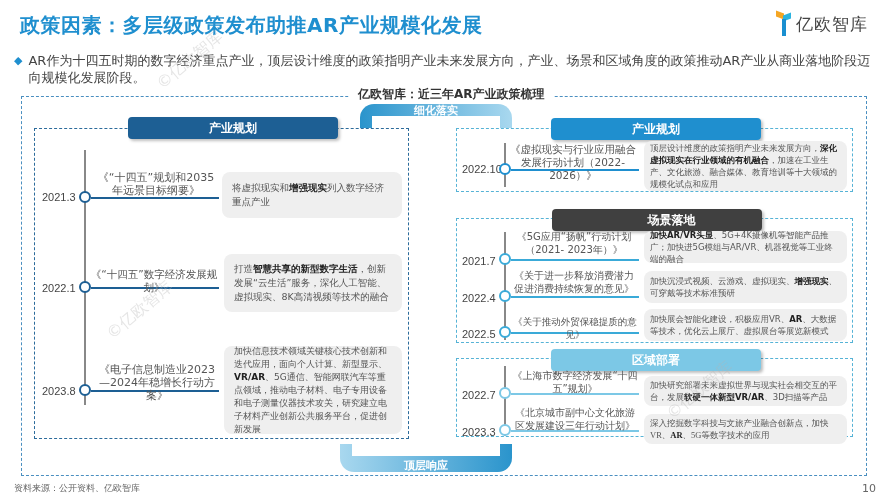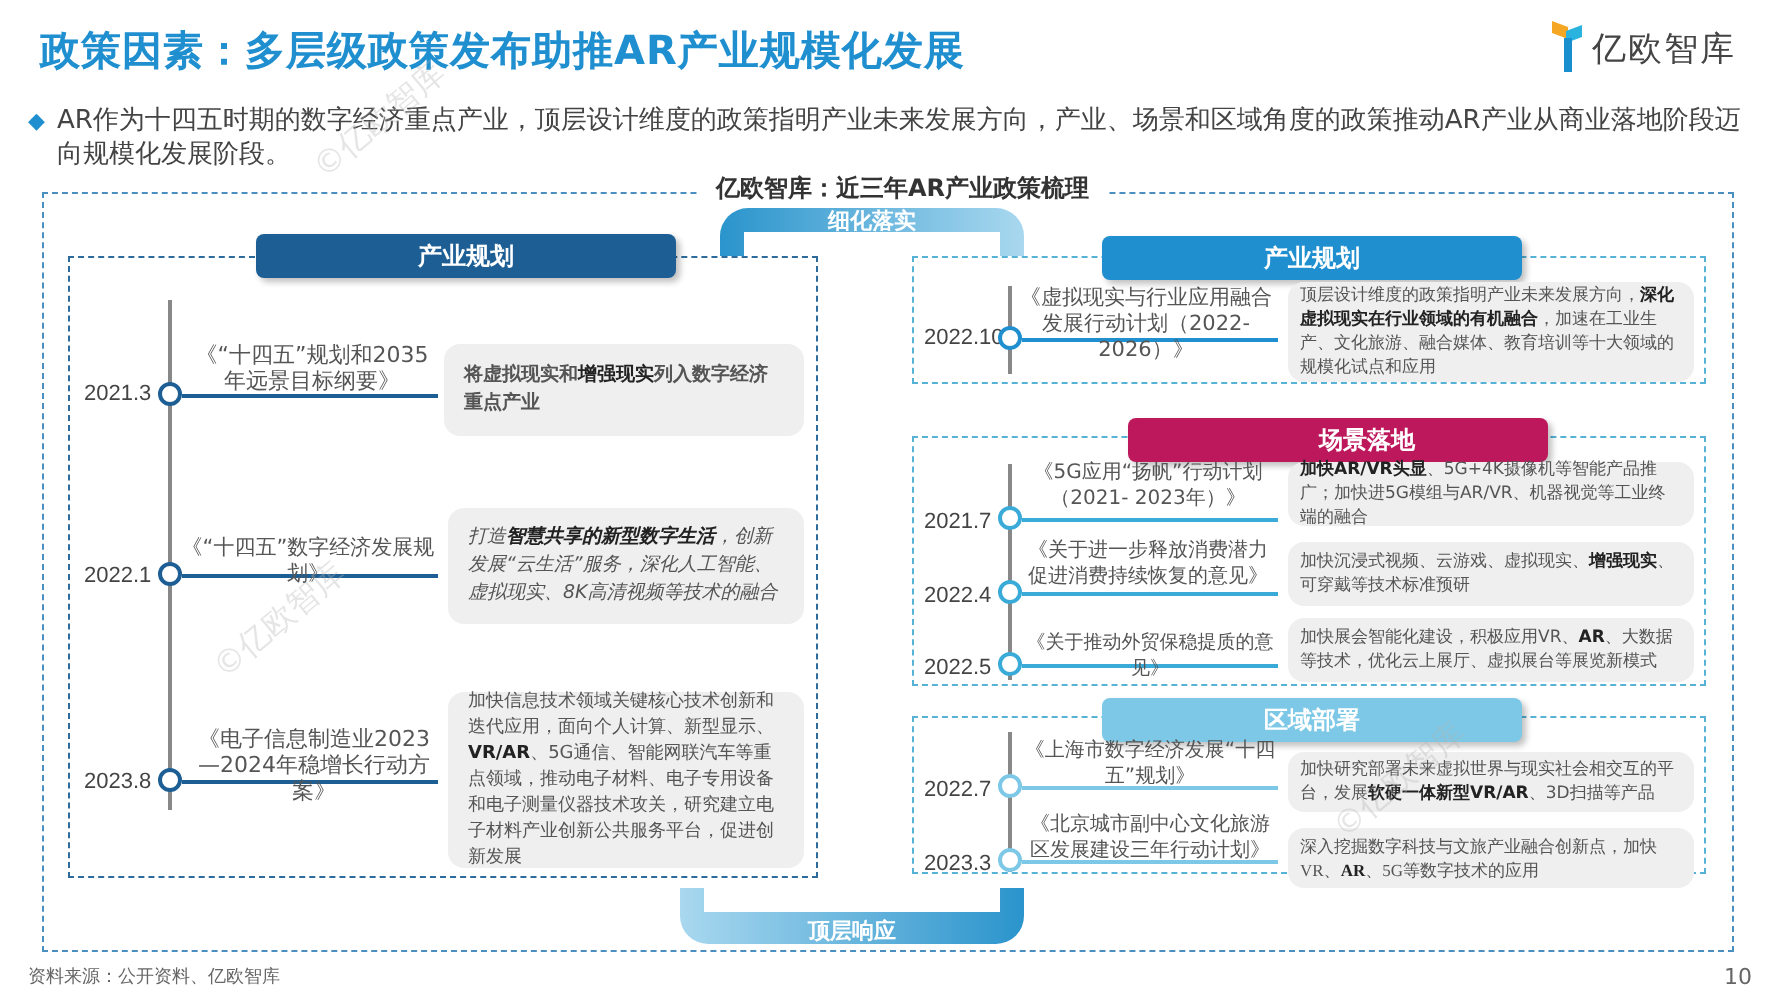--- a/index.html
+++ b/index.html
@@ -97,29 +97,29 @@
 <div class="connector-bot-label">顶层响应</div>
 
 <div class="left-box"></div>
 <div class="sec-header" style="left:128px; top:117px; width:210px; background:#1d5f94;">产业规划</div>
 <div class="vline" style="left:84px; top:150px; height:255px;"></div>
 
 <div class="date" style="left:42px; top:191px;">2021.3</div>
 <div class="node" style="left:79px; top:191px; border:2px solid #1d5f94;"></div>
 <div class="hline" style="left:91px; top:197px; width:128px; background:#1d5f94;"></div>
 <div class="doc" style="left:94px; top:171px; width:124px;">《“十四五”规划和2035年远景目标纲要》</div>
-<div class="desc" style="left:222px; top:172px; width:180px; height:46px; justify-content:center;font-weight:bold;">
+<div class="desc" style="left:222px; top:172px; width:180px; height:46px; justify-content:center;">
   <span><span>将虚拟现实和</span><b>增强现实</b><span>列入数字经济重点产业</span></span>
 </div>
 
 <div class="date" style="left:42px; top:282px;">2022.1</div>
 <div class="node" style="left:79px; top:281px; border:2px solid #1d5f94;"></div>
 <div class="hline" style="left:91px; top:287px; width:128px; background:#1d5f94;"></div>
 <div class="doc" style="left:88px; top:268px; width:132px; font-size:10.5px;">《“十四五”数字经济发展规划》</div>
-<div class="desc" style="left:224px; top:254px; width:178px; height:58px;font-style:italic;">
+<div class="desc" style="left:224px; top:254px; width:178px; height:58px;">
   <span><span>打造</span><b>智慧共享的新型数字生活</b><span>，创新发展“云生活”服务，深化人工智能、虚拟现实、8K高清视频等技术的融合</span></span>
 </div>
 
 <div class="date" style="left:42px; top:385px;">2023.8</div>
 <div class="node" style="left:79px; top:384px; border:2px solid #1d5f94;"></div>
 <div class="hline" style="left:91px; top:390px; width:128px; background:#1d5f94;"></div>
 <div class="doc" style="left:96px; top:363px; width:122px; font-size:11px;">《电子信息制造业2023—2024年稳增长行动方案》</div>
 <div class="desc" style="left:224px; top:346px; width:178px; height:88px; font-size:9px; line-height:13px;">
   <span><span>加快信息技术领域关键核心技术创新和迭代应用，面向个人计算、新型显示、</span><b>VR/AR</b><span>、5G通信、智能网联汽车等重点领域，推动电子材料、电子专用设备和电子测量仪器技术攻关，研究建立电子材料产业创新公共服务平台，促进创新发展</span></span>
 </div>
@@ -129,21 +129,21 @@
 <div class="vline" style="left:504px; top:143px; height:44px;"></div>
 <div class="date" style="left:462px; top:163px;">2022.10</div>
 <div class="node" style="left:499px; top:163px; border:2px solid #1f8fcf;"></div>
 <div class="hline" style="left:511px; top:169px; width:128px; background:#1f8fcf;"></div>
 <div class="doc" style="left:508px; top:143px; width:130px; font-size:10.5px;">《虚拟现实与行业应用融合发展行动计划（2022- 2026）》</div>
 <div class="desc" style="left:644px; top:141px; width:203px; height:50px; font-size:8.5px; line-height:12px; padding:2px 6px;">
   <span><span>顶层设计维度的政策指明产业未来发展方向，</span><b>深化虚拟现实在行业领域的有机融合</b><span>，加速在工业生产、文化旅游、融合媒体、教育培训等十大领域的规模化试点和应用</span></span>
 </div>
 
 <div class="right-sec" style="left:456px; top:218px; width:397px; height:125px;"></div>
-<div class="sec-header" style="left:564px; top:209px; width:210px; background:#be185d;padding-left:29px;">场景落地</div>
+<div class="sec-header" style="left:552px; top:209px; width:210px; background:#404040;padding-left:29px;">场景落地</div>
 <div class="vline" style="left:504px; top:232px; height:108px;"></div>
 
 <div class="date" style="left:462px; top:255px;">2021.7</div>
 <div class="node" style="left:499px; top:253px; border:2px solid #3aaad8;"></div>
 <div class="hline" style="left:511px; top:259px; width:128px; background:#3aaad8;"></div>
 <div class="doc" style="left:510px; top:230px; width:128px; font-size:10px;">《5G应用“扬帆”行动计划（2021- 2023年）》</div>
 <div class="desc" style="left:644px; top:231px; width:203px; height:32px; font-size:8.5px; line-height:12px; padding:4px 6px;">
   <span><span></span><b>加快AR/VR头显</b><span>、5G+4K摄像机等智能产品推广；加快进5G模组与AR/VR、机器视觉等工业终端的融合</span></span>
 </div>
 

